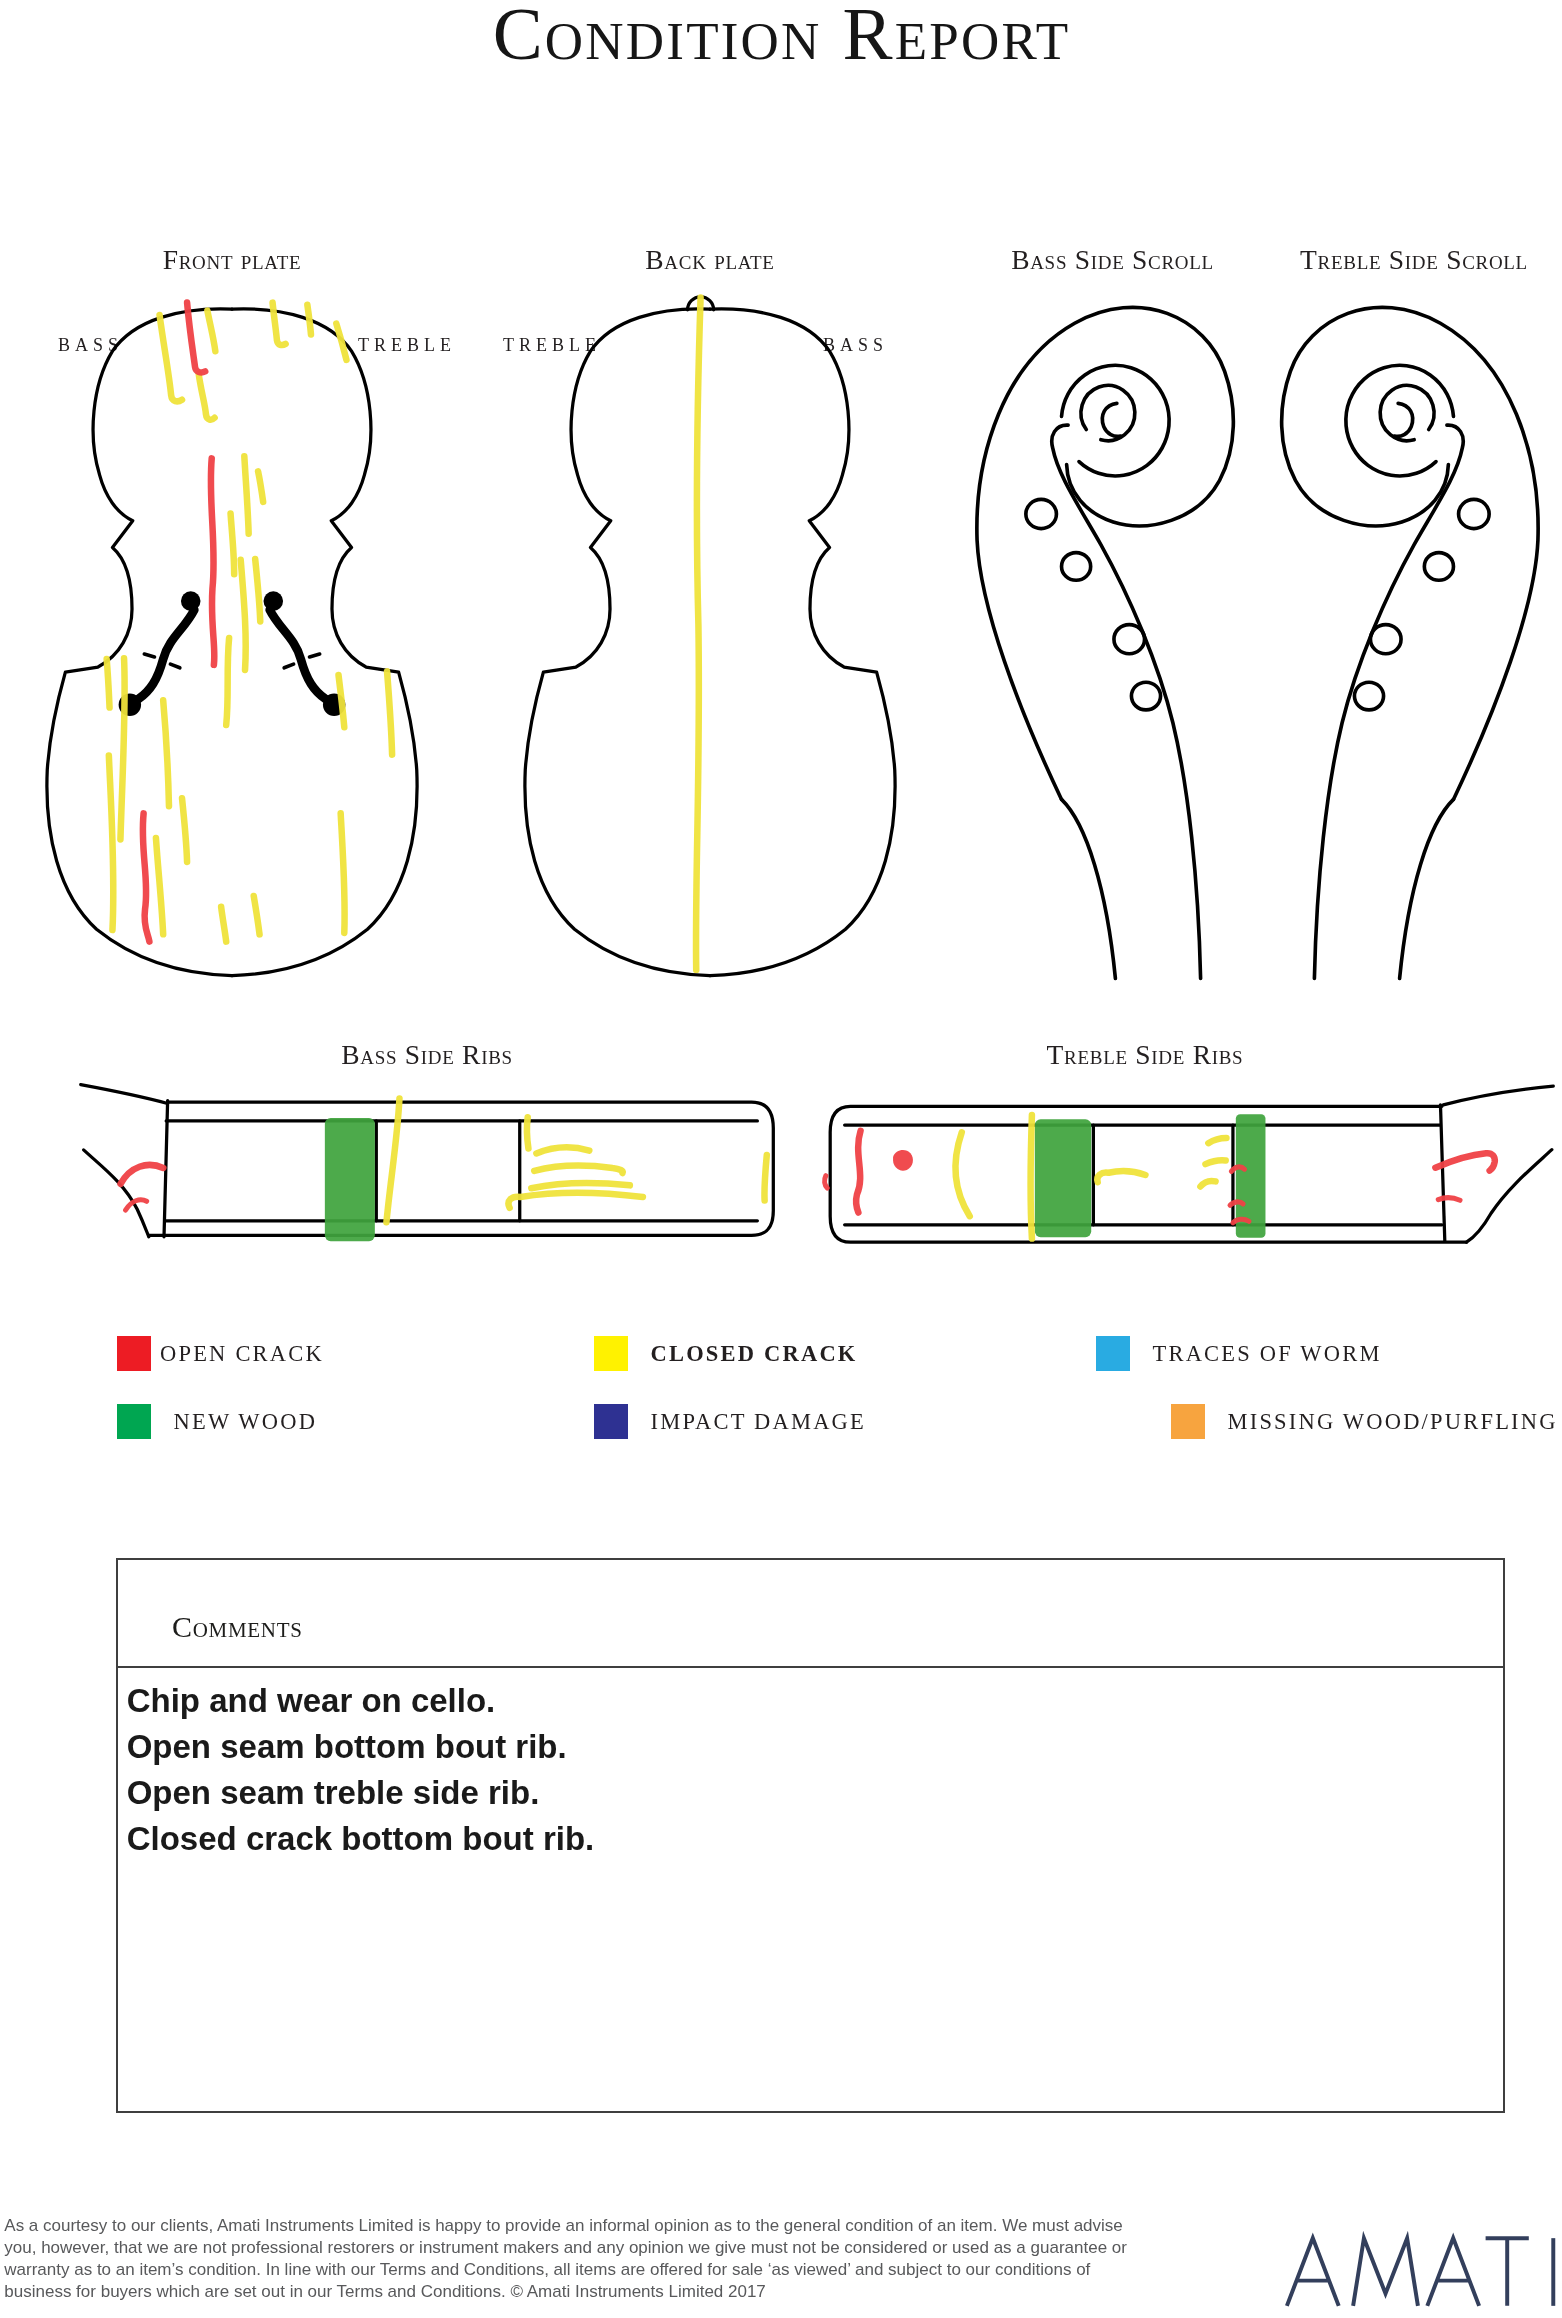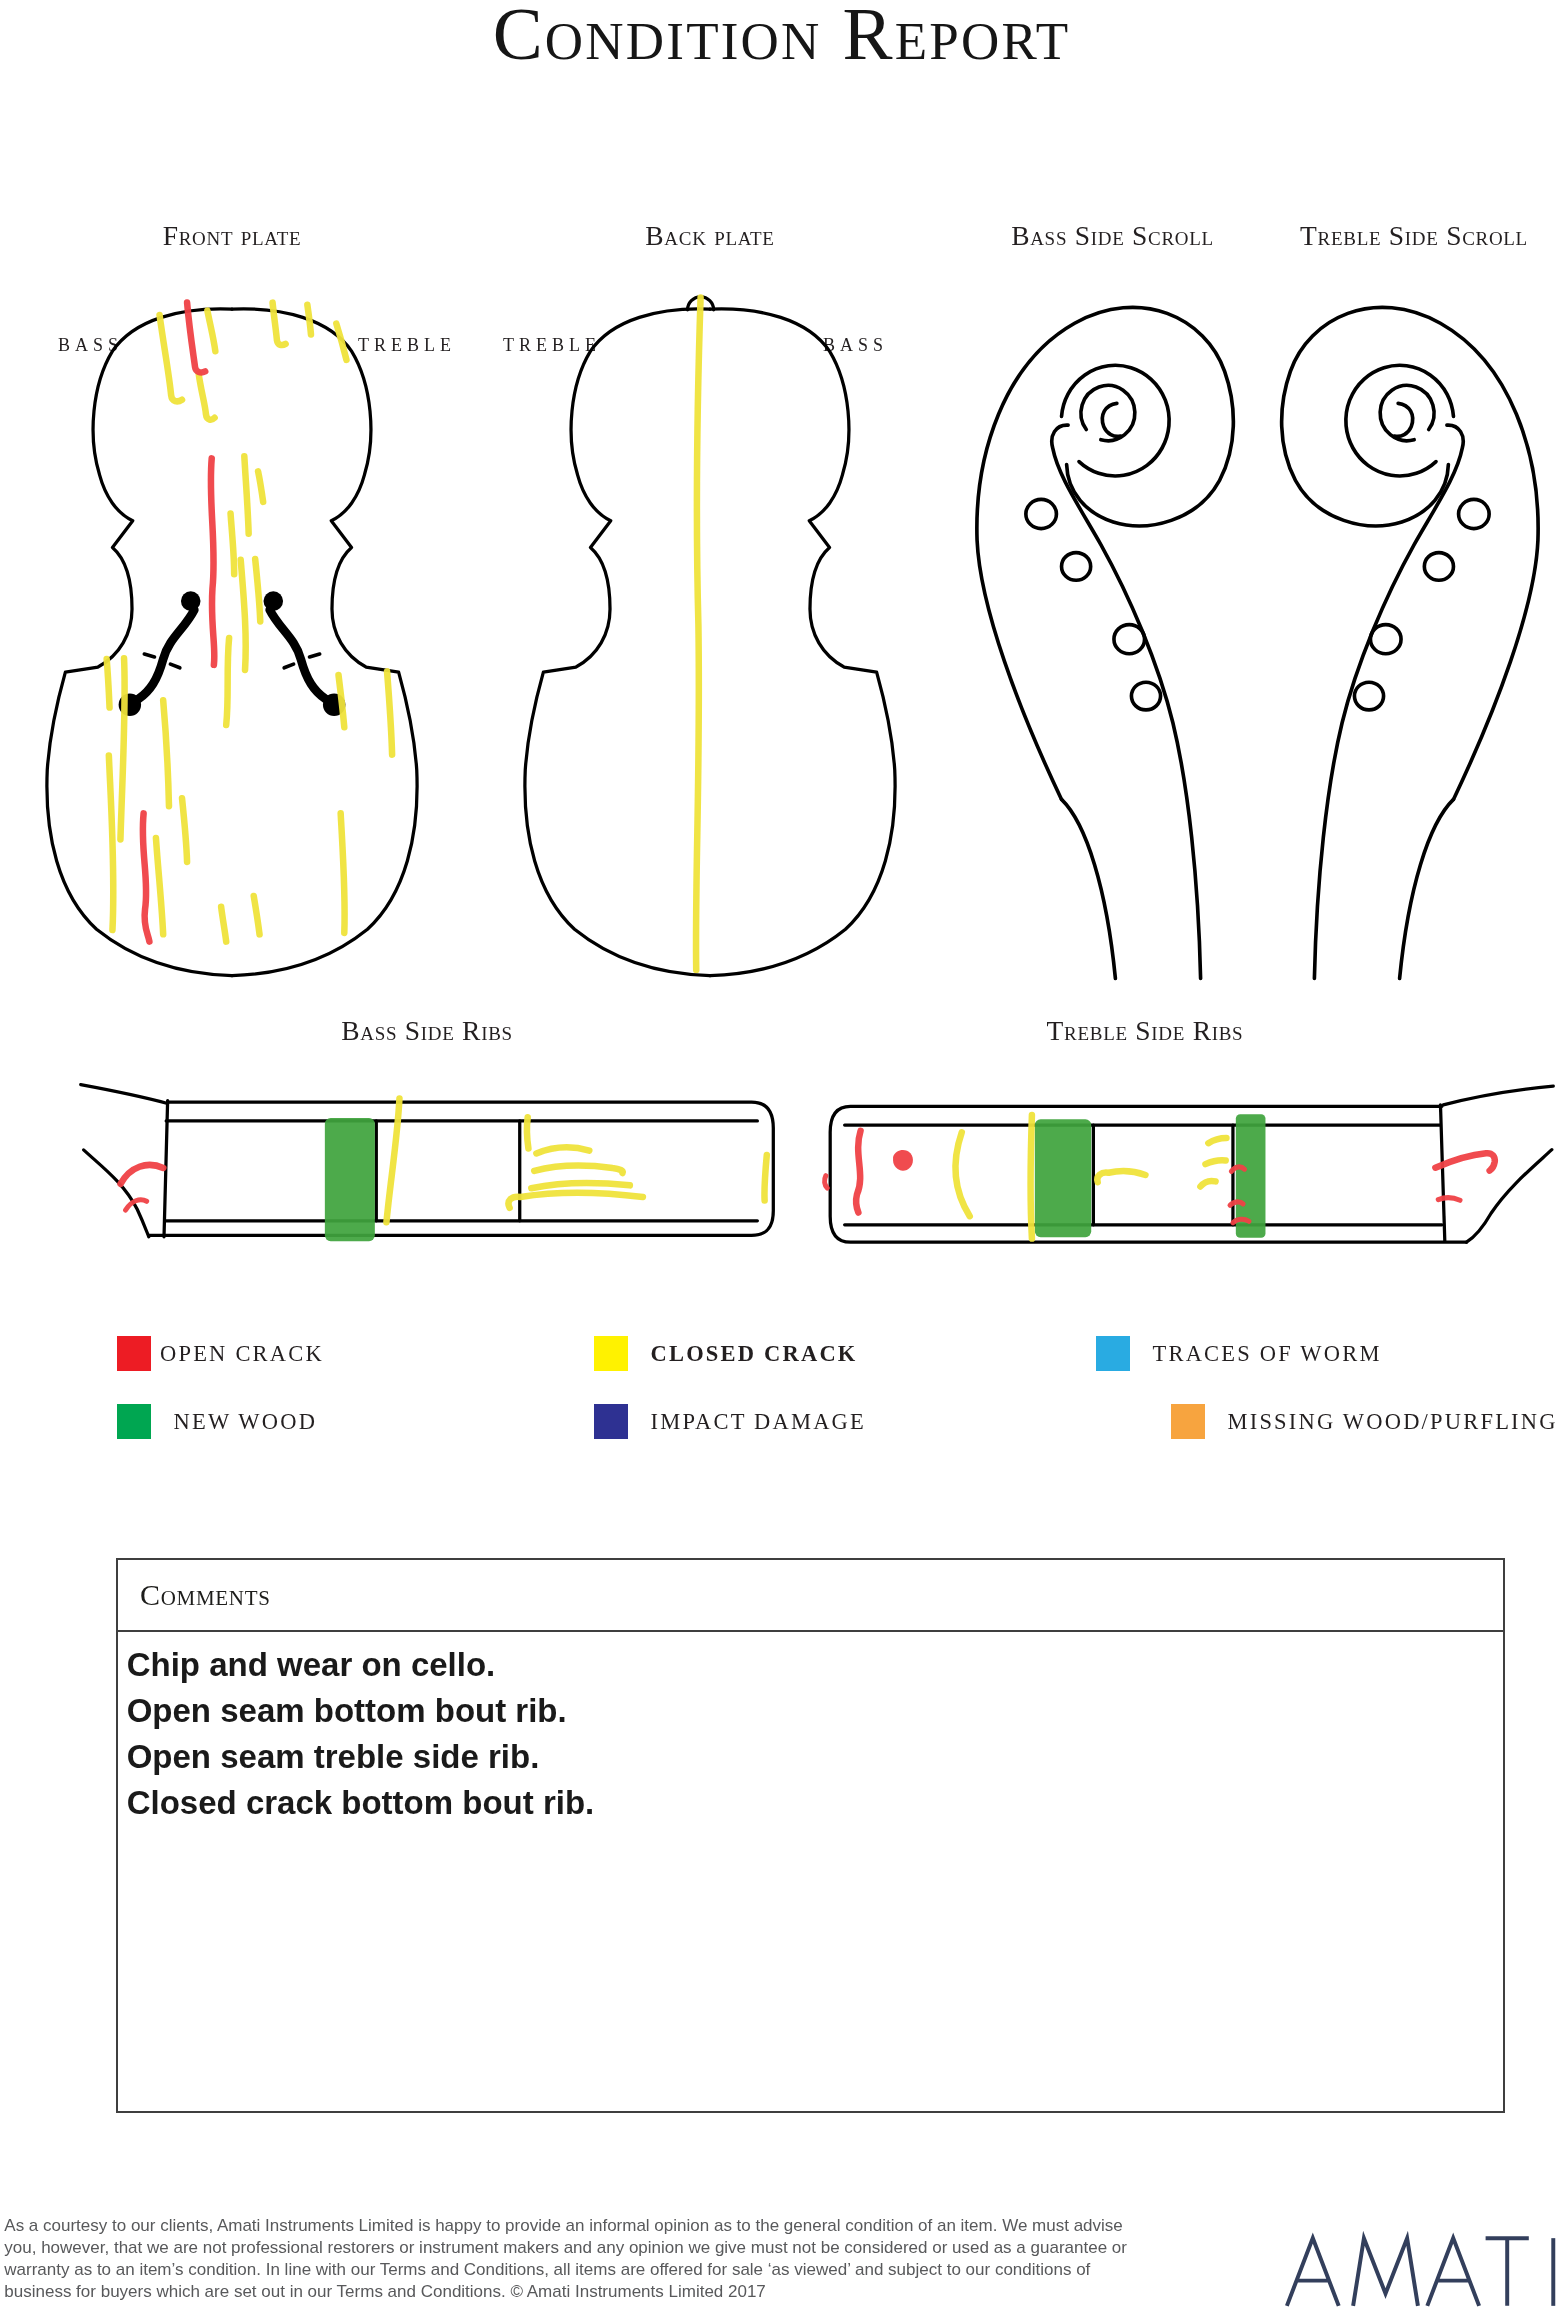--- a/index.html
+++ b/index.html
@@ -8,21 +8,21 @@
     font-family:"Liberation Serif", serif;color:#231F20;
   }
   .abs{position:absolute;}
   .page-title{
     top:-8.7px;left:0;width:100%;text-align:center;
     font-variant:small-caps;font-size:75px;letter-spacing:2.2px;color:#161616;
     font-weight:400;
   }
   .sec-title{
     font-variant:small-caps;font-size:27.5px;letter-spacing:0.7px;color:#231F20;
-    text-align:center;white-space:nowrap;
+    text-align:center;white-space:nowrap;margin-top:24px;
   }
   .side-label{
     font-size:18px;letter-spacing:5px;color:#231F20;white-space:nowrap;
   }
   svg{overflow:visible;display:block;}
   .outline{fill:none;stroke:#000;stroke-width:4.5;stroke-linecap:round;stroke-linejoin:round;}
   .scroll-line{fill:none;stroke:#000;stroke-width:5;stroke-linecap:round;stroke-linejoin:round;}
   .rib-line{fill:none;stroke:#000;stroke-width:4.5;stroke-linecap:round;stroke-linejoin:round;}
   .mark-y{fill:none;stroke:var(--mark-yellow);stroke-width:9;stroke-linecap:round;opacity:.95;}
   .mark-r{fill:none;stroke:var(--mark-red);stroke-width:9;stroke-linecap:round;opacity:.95;}
@@ -32,22 +32,22 @@
   .fh{fill:#000;}
   .fh-stroke{fill:none;stroke:#000;stroke-linecap:round;}
   .legend-item{display:flex;align-items:center;gap:22.5px;height:35px;}
   .legend-swatch{width:34px;height:35px;flex:0 0 auto;}
   .legend-label{font-size:22.5px;letter-spacing:2.2px;color:#231F20;white-space:nowrap;}
   .comments-box{
     left:116px;top:1558px;width:1389px;height:555px;
     border:2.2px solid #3f3f3f;box-sizing:border-box;background:#fff;
   }
   .comments-header{
-    height:72px;border-bottom:2.2px solid #3f3f3f;display:flex;align-items:center;
-    padding-left:22px;box-sizing:border-box;
+    height:80px;border-bottom:2.2px solid #3f3f3f;display:flex;align-items:center;
+    padding-left:54px;box-sizing:border-box;margin-top:28px;
   }
   .comments-title{font-variant:small-caps;font-size:30px;letter-spacing:0.7px;color:#1d1d1b;}
   .comments-body{padding:10px 10px 0 8.7px;}
   .comment-line{
     font-family:"Liberation Sans", sans-serif;font-weight:700;
     font-size:33px;line-height:46px;color:#1a1a1a;
   }
   .footer-text{
     left:4.3px;top:2215px;width:1135px;
     font-family:"Liberation Sans", sans-serif;font-size:17px;line-height:22px;

